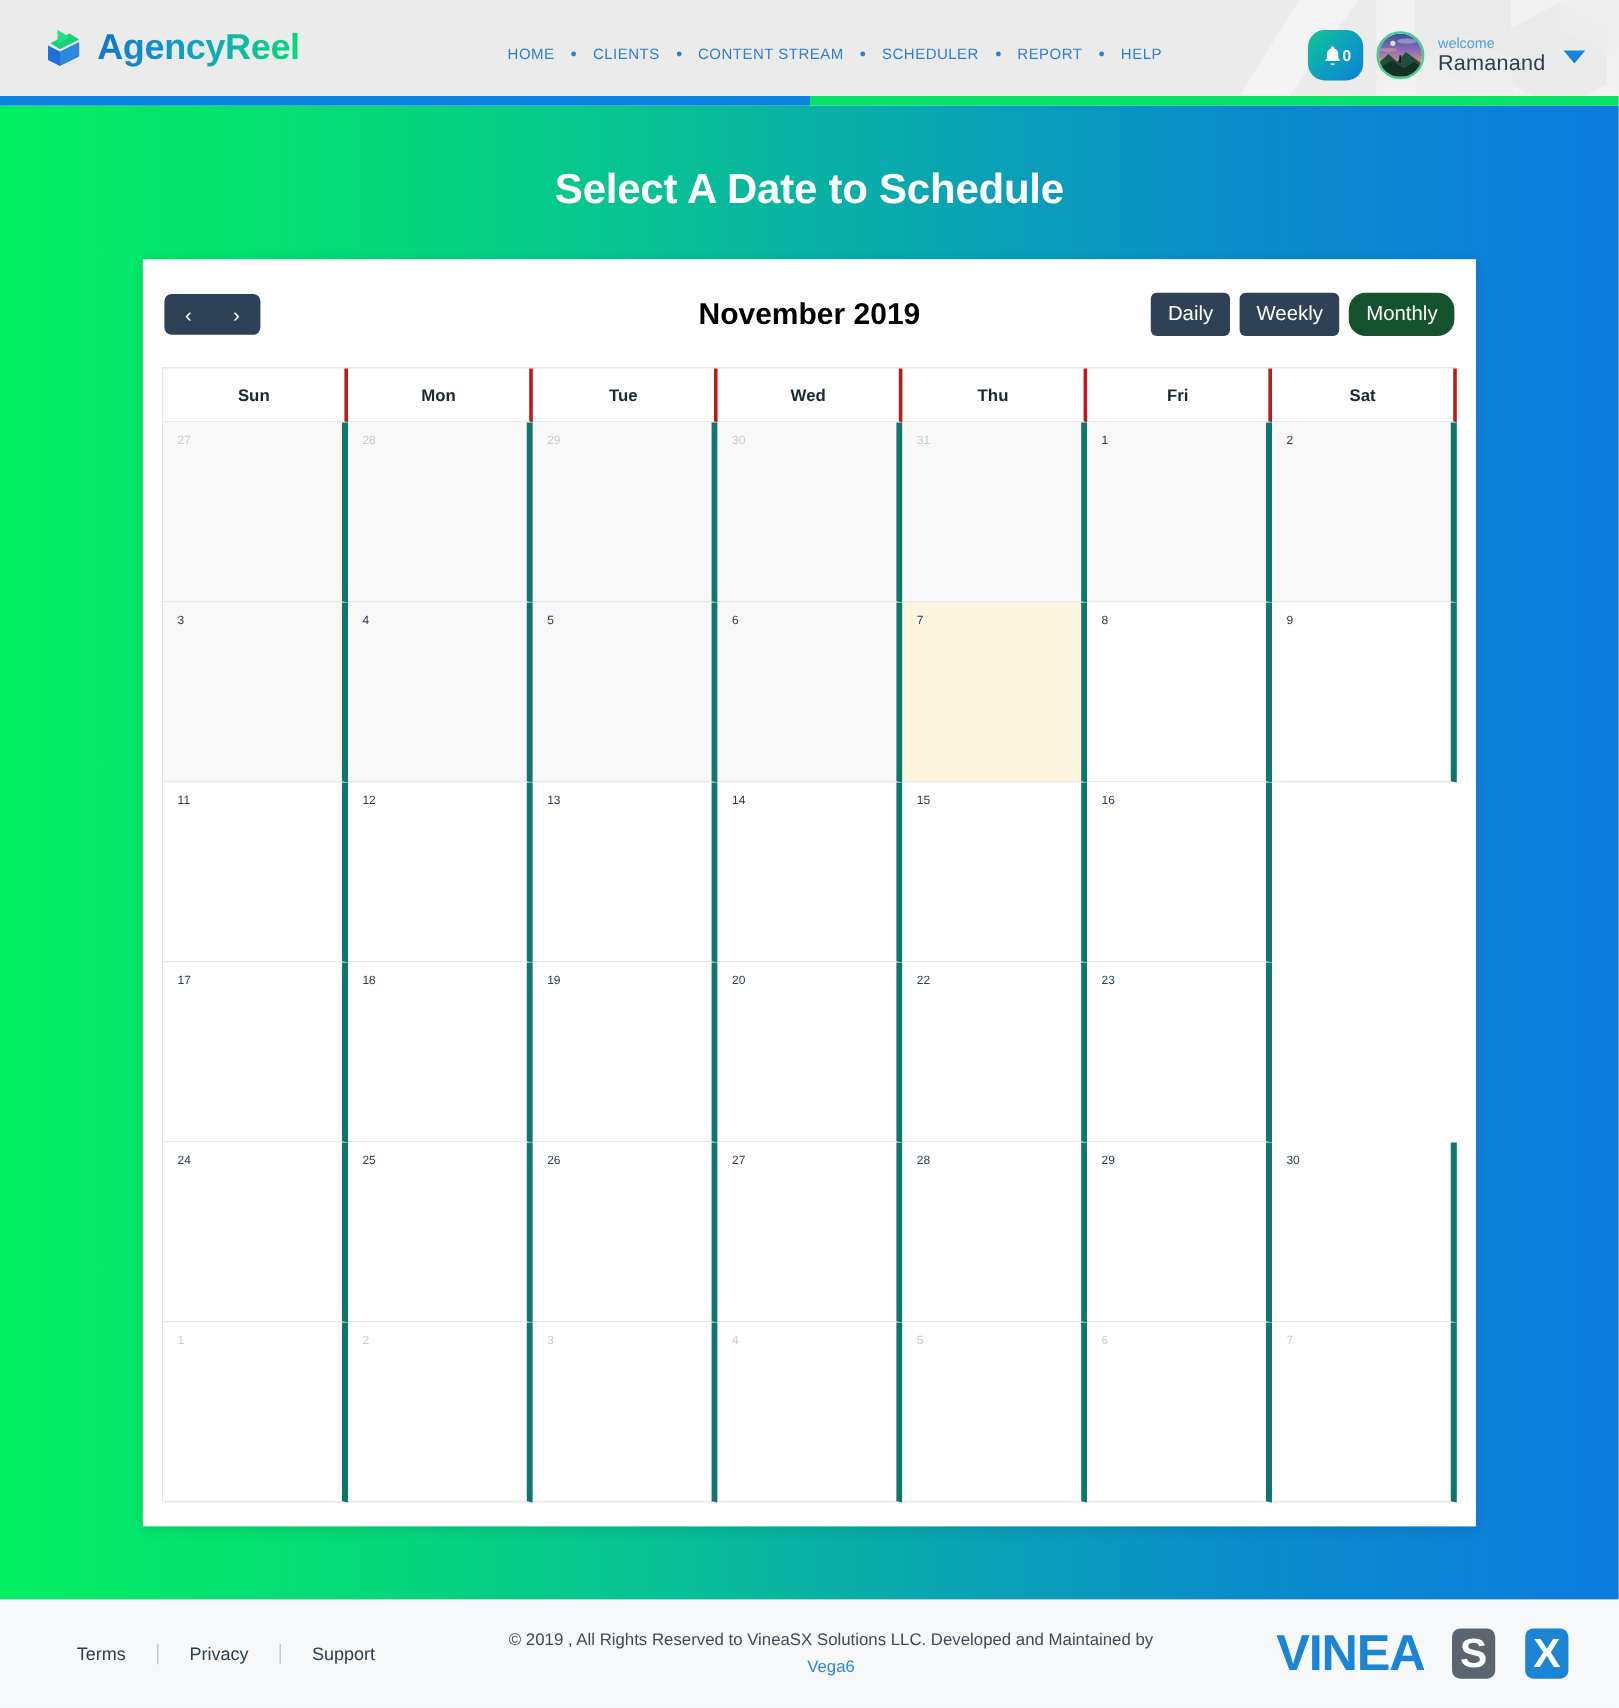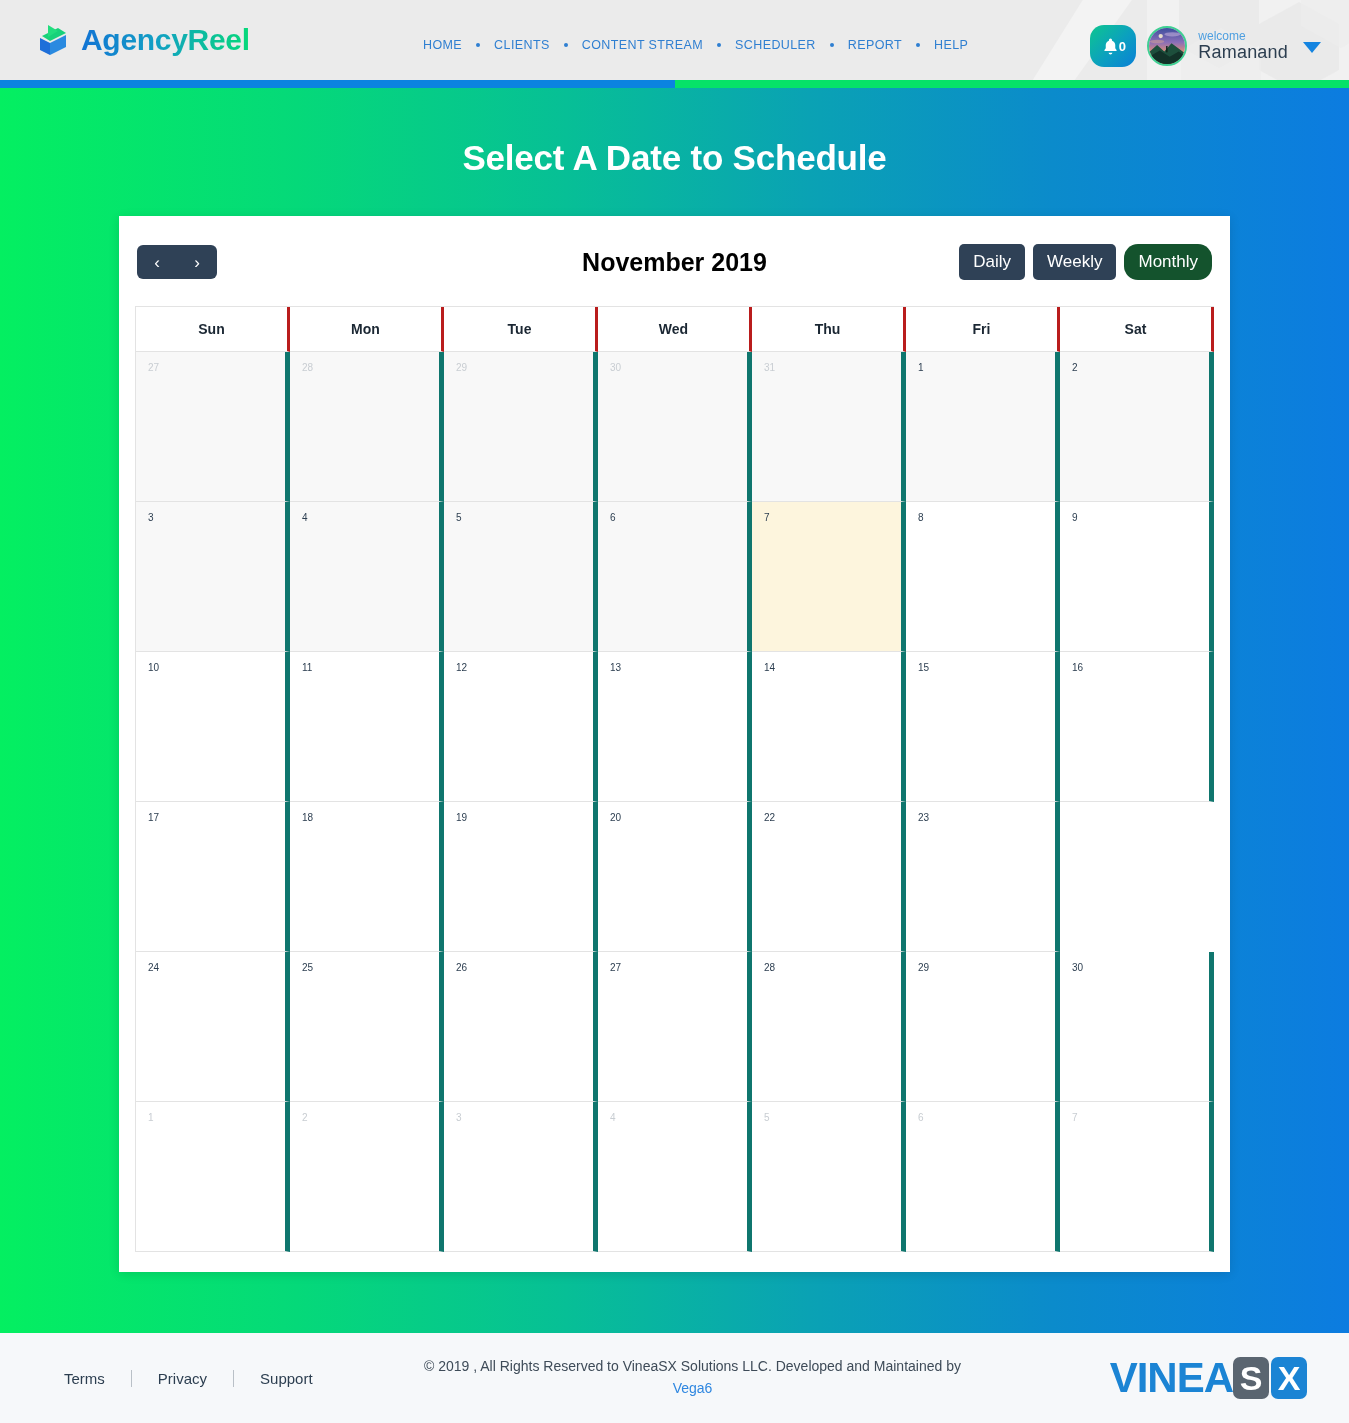--- a/index.html
+++ b/index.html
@@ -285,20 +285,21 @@
     pointer-events: none;
     padding-left: 36px;
   }
   #footer-copy a { color: #2f87e0; text-decoration: none; pointer-events: auto; }
 
   #vineasx-logo {
     margin-left: auto;
     display: flex;
     align-items: center;
     z-index: 2;
+    gap: 23px;
   }
   .vx-word {
     font-size: 42px;
     font-weight: bold;
     color: #1b84d4;
     letter-spacing: -1px;
     line-height: 1;
   }
   .vx-box {
     display: inline-flex;
@@ -437,21 +438,20 @@
         <div class="week-row">
           <div class="day-cell past">3</div>
           <div class="day-cell past">4</div>
           <div class="day-cell past">5</div>
           <div class="day-cell past">6</div>
           <div class="day-cell today">7</div>
           <div class="day-cell ">8</div>
           <div class="day-cell ">9</div>
         </div>
         <div class="week-row">
-          <div class="day-cell ">10</div>
           <div class="day-cell ">11</div>
           <div class="day-cell ">12</div>
           <div class="day-cell ">13</div>
           <div class="day-cell ">14</div>
           <div class="day-cell ">15</div>
           <div class="day-cell ">16</div>
         </div>
         <div class="week-row">
           <div class="day-cell ">17</div>
           <div class="day-cell ">18</div>

